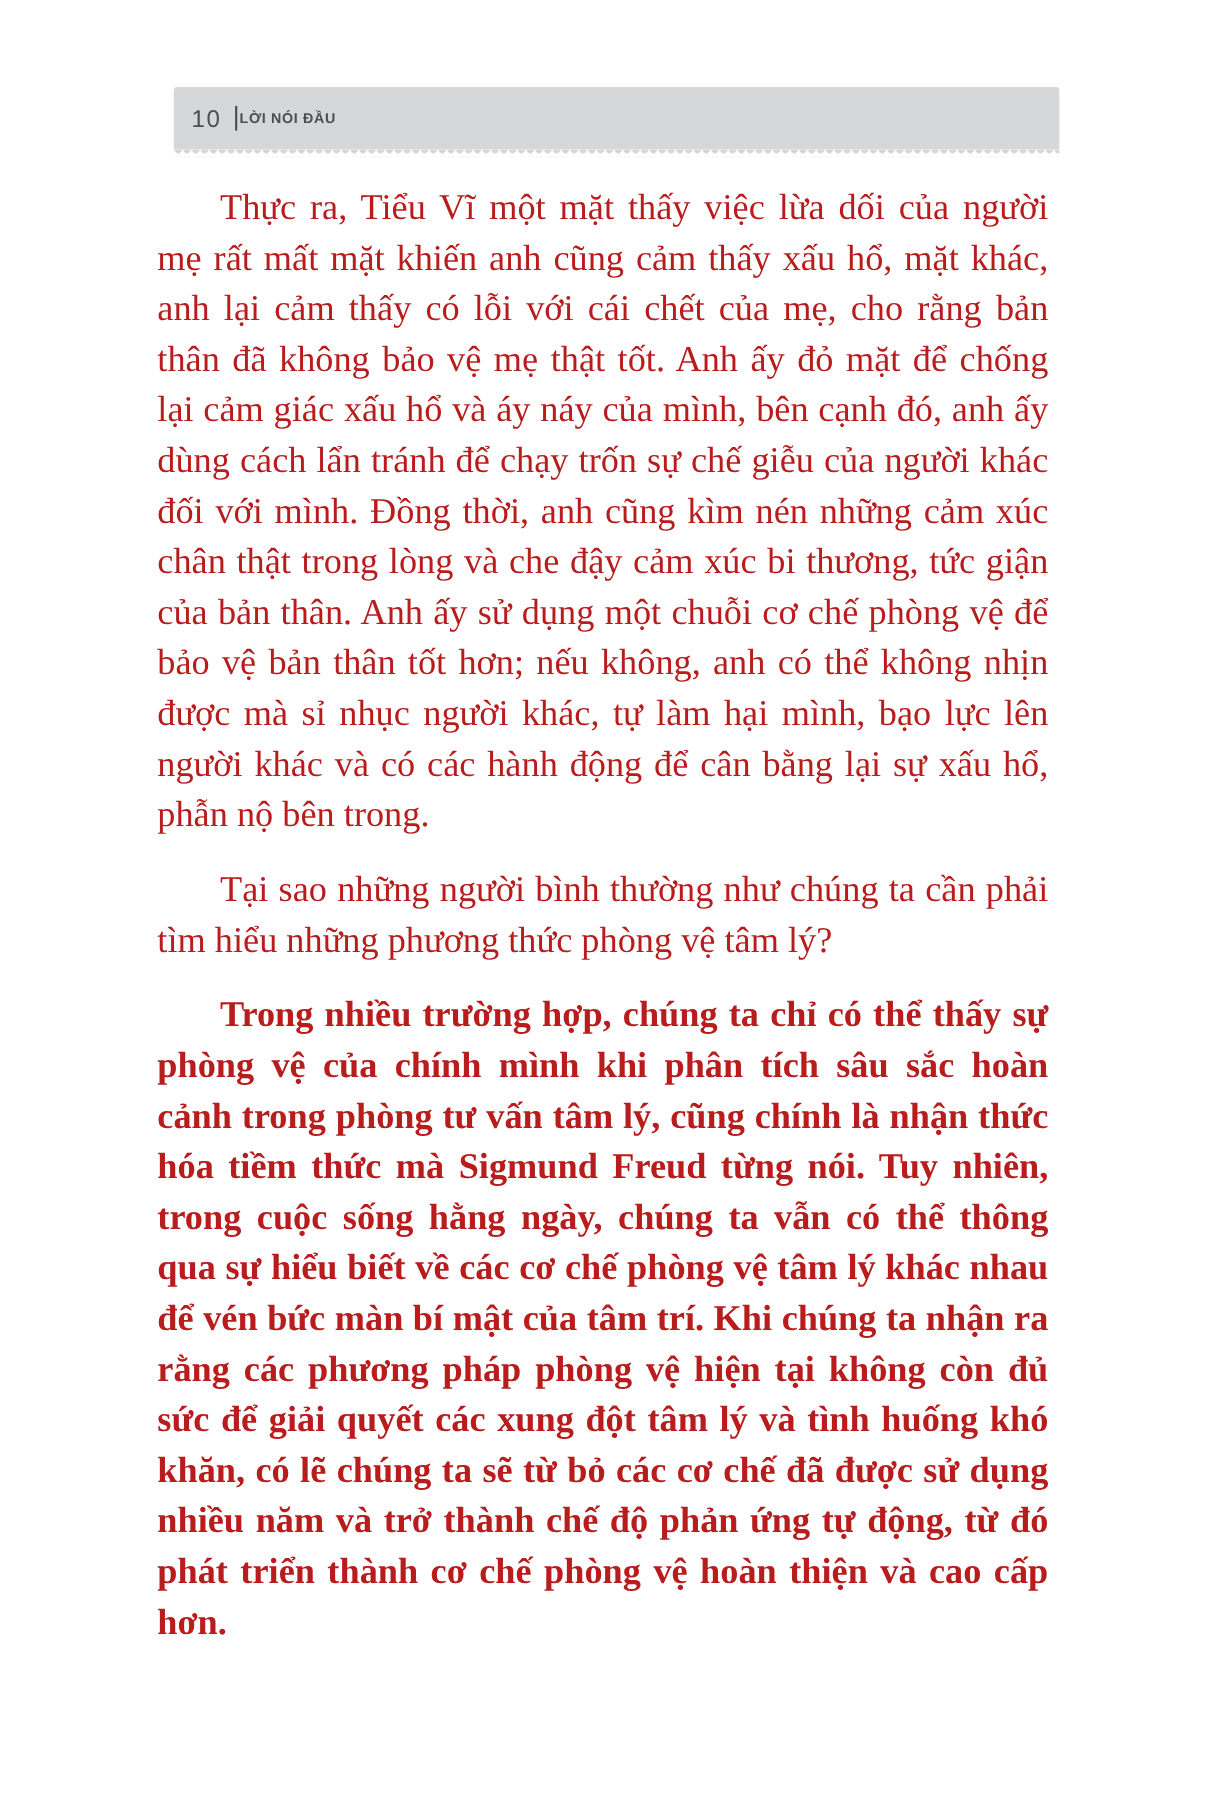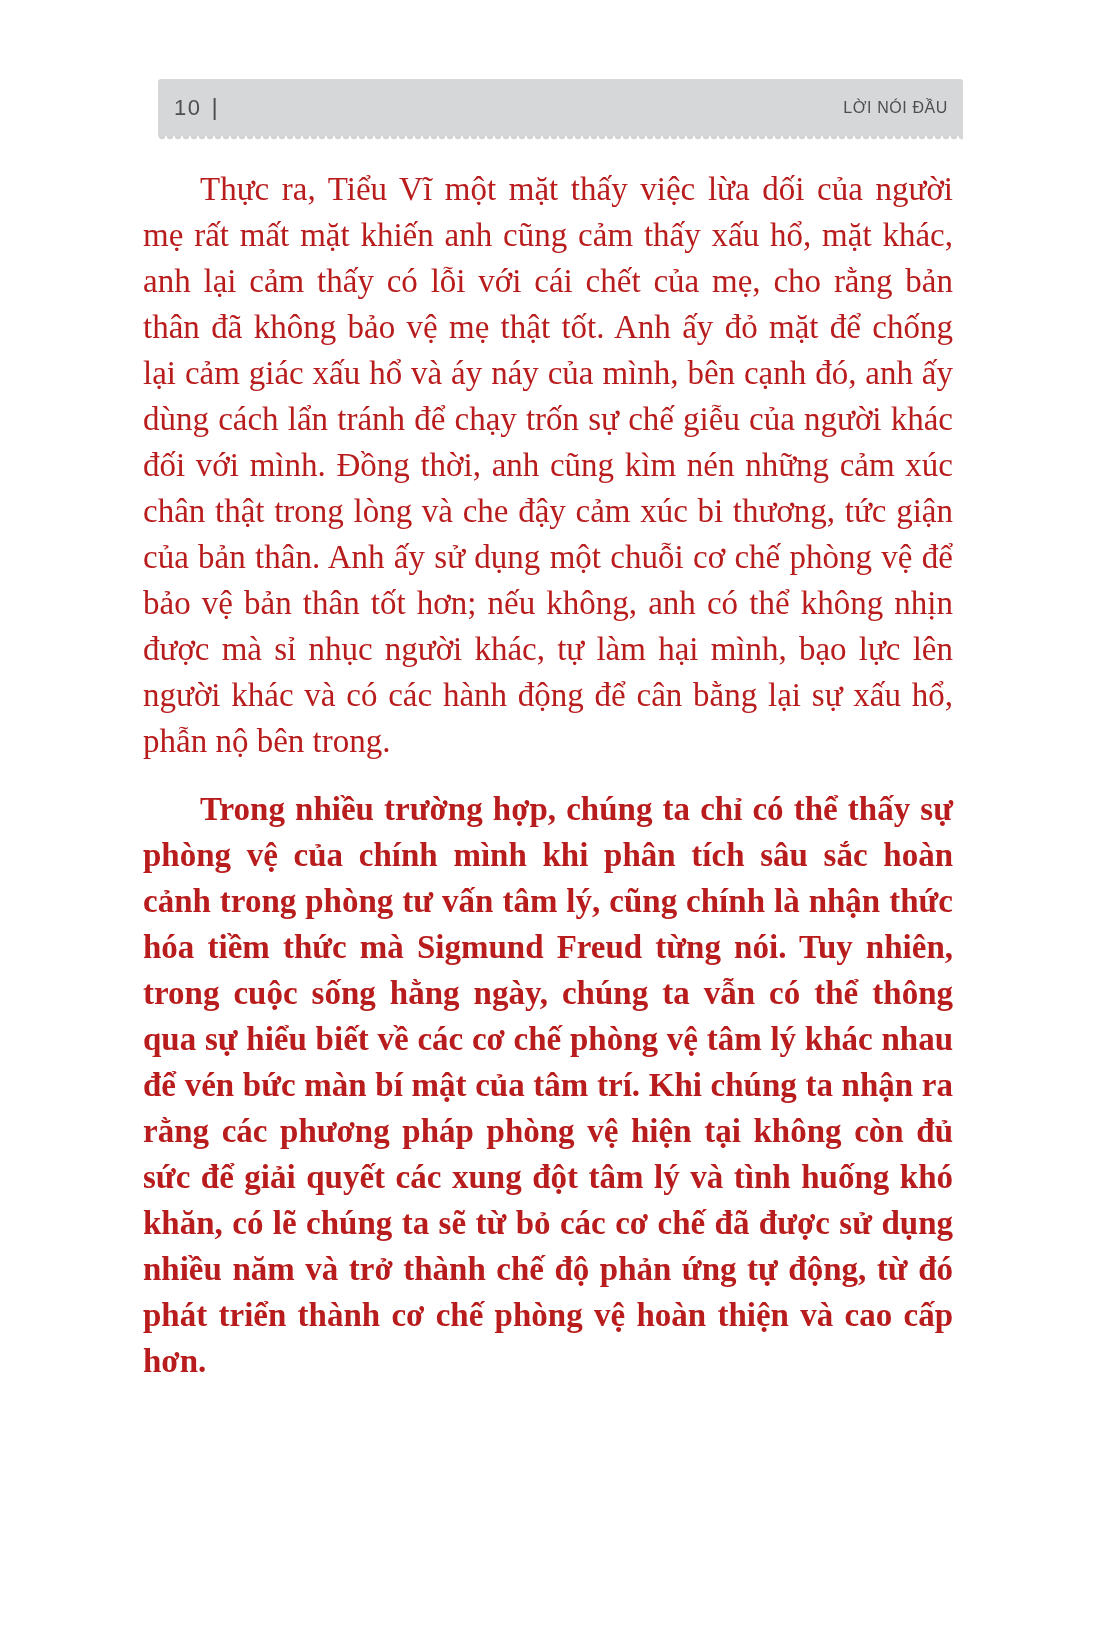--- a/index.html
+++ b/index.html
@@ -19,21 +19,20 @@
     position: absolute;
     left: 158px;
     top: 79px;
     width: 805px;
     height: 57px;
     box-sizing: border-box;
     background: #d6d7d8;
     border-radius: 3px 3px 0 0;
     display: flex;
     align-items: center;
-    justify-content: space-between;
     padding: 0 15px 0 16px;
     font-family: "Liberation Sans", sans-serif;
     color: #4d4e50;
   }
   .header-left {
     display: flex;
     align-items: center;
   }
   .page-number {
     font-size: 22px;
@@ -41,23 +40,23 @@
     line-height: 1;
   }
   .header-separator {
     font-size: 24px;
     font-weight: 400;
     margin-left: 10px;
     line-height: 1;
     transform: translateY(-1px);
   }
   .chapter-title {
-    font-size: 16px;
+    font-size: 13px;
     letter-spacing: 0.6px;
-    font-weight: 400;
+    font-weight: 700;
   }
   
   .perf-edge {
     position: absolute;
     left: 158px;
     top: 136px;
     width: 805px;
     height: 6px;
     background-image: radial-gradient(circle at 4px 0px, #d3d4d6 3.1px, rgba(0,0,0,0) 3.7px);
     background-size: 8px 6px;
@@ -95,16 +94,17 @@
       <span class="page-number">10</span>
       <span class="header-separator">|</span>
     </div>
     <span class="chapter-title">LỜI NÓI ĐẦU</span>
   </div>
 
   <div class="perf-edge"></div>
 
   <div class="text-block">
     <p>Thực ra, Tiểu Vĩ một mặt thấy việc lừa dối của người mẹ rất mất mặt khiến anh cũng cảm thấy xấu hổ, mặt khác, anh lại cảm thấy có lỗi với cái chết của mẹ, cho rằng bản thân đã không bảo vệ mẹ thật tốt. Anh ấy đỏ mặt để chống lại cảm giác xấu hổ và áy náy của mình, bên cạnh đó, anh ấy dùng cách lẩn tránh để chạy trốn sự chế giễu của người khác đối với mình. Đồng thời, anh cũng kìm nén những cảm xúc chân thật trong lòng và che đậy cảm xúc bi thương, tức giận của bản thân. Anh ấy sử dụng một chuỗi cơ chế phòng vệ để bảo vệ bản thân tốt hơn; nếu không, anh có thể không nhịn được mà sỉ nhục người khác, tự làm hại mình, bạo lực lên người khác và có các hành động để cân bằng lại sự xấu hổ, phẫn nộ bên trong.</p>
+    <p>Tại sao những người bình thường như chúng ta cần phải tìm hiểu những phương thức phòng vệ tâm lý?</p>
     <p>Trong nhiều trường hợp, chúng ta chỉ có thể thấy sự phòng vệ của chính mình khi phân tích sâu sắc hoàn cảnh trong phòng tư vấn tâm lý, cũng chính là nhận thức hóa tiềm thức mà Sigmund Freud từng nói. Tuy nhiên, trong cuộc sống hằng ngày, chúng ta vẫn có thể thông qua sự hiểu biết về các cơ chế phòng vệ tâm lý khác nhau để vén bức màn bí mật của tâm trí. Khi chúng ta nhận ra rằng các phương pháp phòng vệ hiện tại không còn đủ sức để giải quyết các xung đột tâm lý và tình huống khó khăn, có lẽ chúng ta sẽ từ bỏ các cơ chế đã được sử dụng nhiều năm và trở thành chế độ phản ứng tự động, từ đó phát triển thành cơ chế phòng vệ hoàn thiện và cao cấp hơn.</p>
   </div>
 
 </div>
 
 </body></html>

